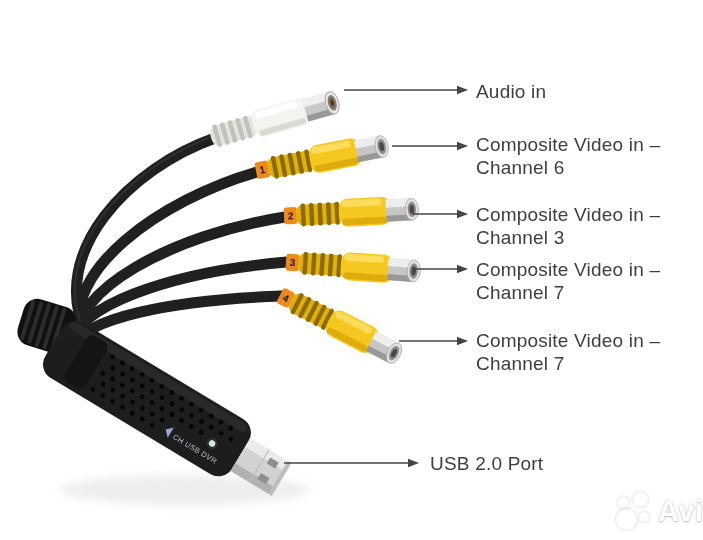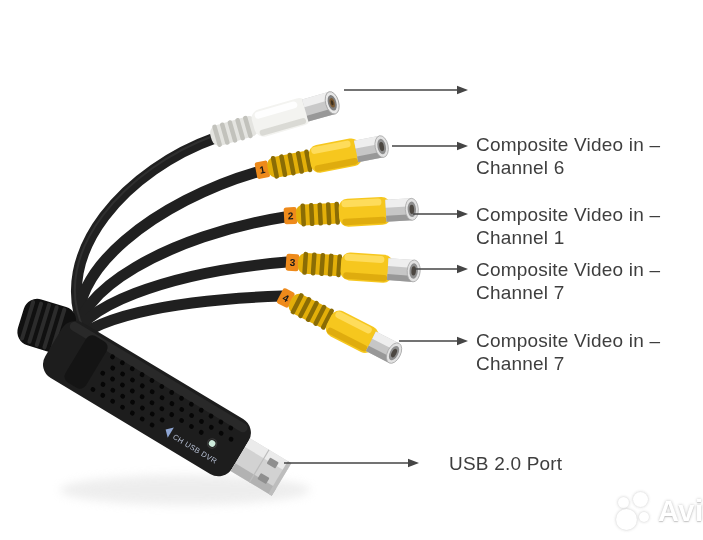--- a/index.html
+++ b/index.html
@@ -261,37 +261,40 @@
         <line x1="399" y1="341" x2="458" y2="341"></line>
           <polygon points="468,341 457,336.8 457,345.2" stroke="none"></polygon>
       </g>
       <g>
         <line x1="284" y1="463" x2="409" y2="463"></line>
           <polygon points="419,463 408,458.8 408,467.2" stroke="none"></polygon>
       </g>
     </g>
   </svg>
 
+  <div class="label" style="left:476px;top:80px;">
+    <span class="ln">Audio in</span>
+  </div>
   <div class="label" style="left:476px;top:133px;">
     <span class="ln">Composite Video in –</span>
     <span class="ln">Channel 6</span>
   </div>
   <div class="label" style="left:476px;top:203px;">
     <span class="ln">Composite Video in –</span>
-    <span class="ln">Channel 1</span>
+    <span class="ln">Channel 3</span>
   </div>
   <div class="label" style="left:476px;top:258px;">
     <span class="ln">Composite Video in –</span>
     <span class="ln">Channel 7</span>
   </div>
   <div class="label" style="left:476px;top:329px;">
     <span class="ln">Composite Video in –</span>
     <span class="ln">Channel 7</span>
   </div>
-  <div class="label" style="left:449px;top:452px;">
+  <div class="label" style="left:430px;top:452px;">
     <span class="ln">USB 2.0 Port</span>
   </div>
 
   <div class="watermark">
     <span class="wm-logo">
       <i class="c c1"></i>
         <i class="c c2"></i>
         <i class="c c3"></i>
         <i class="c c4"></i>
     </span>

